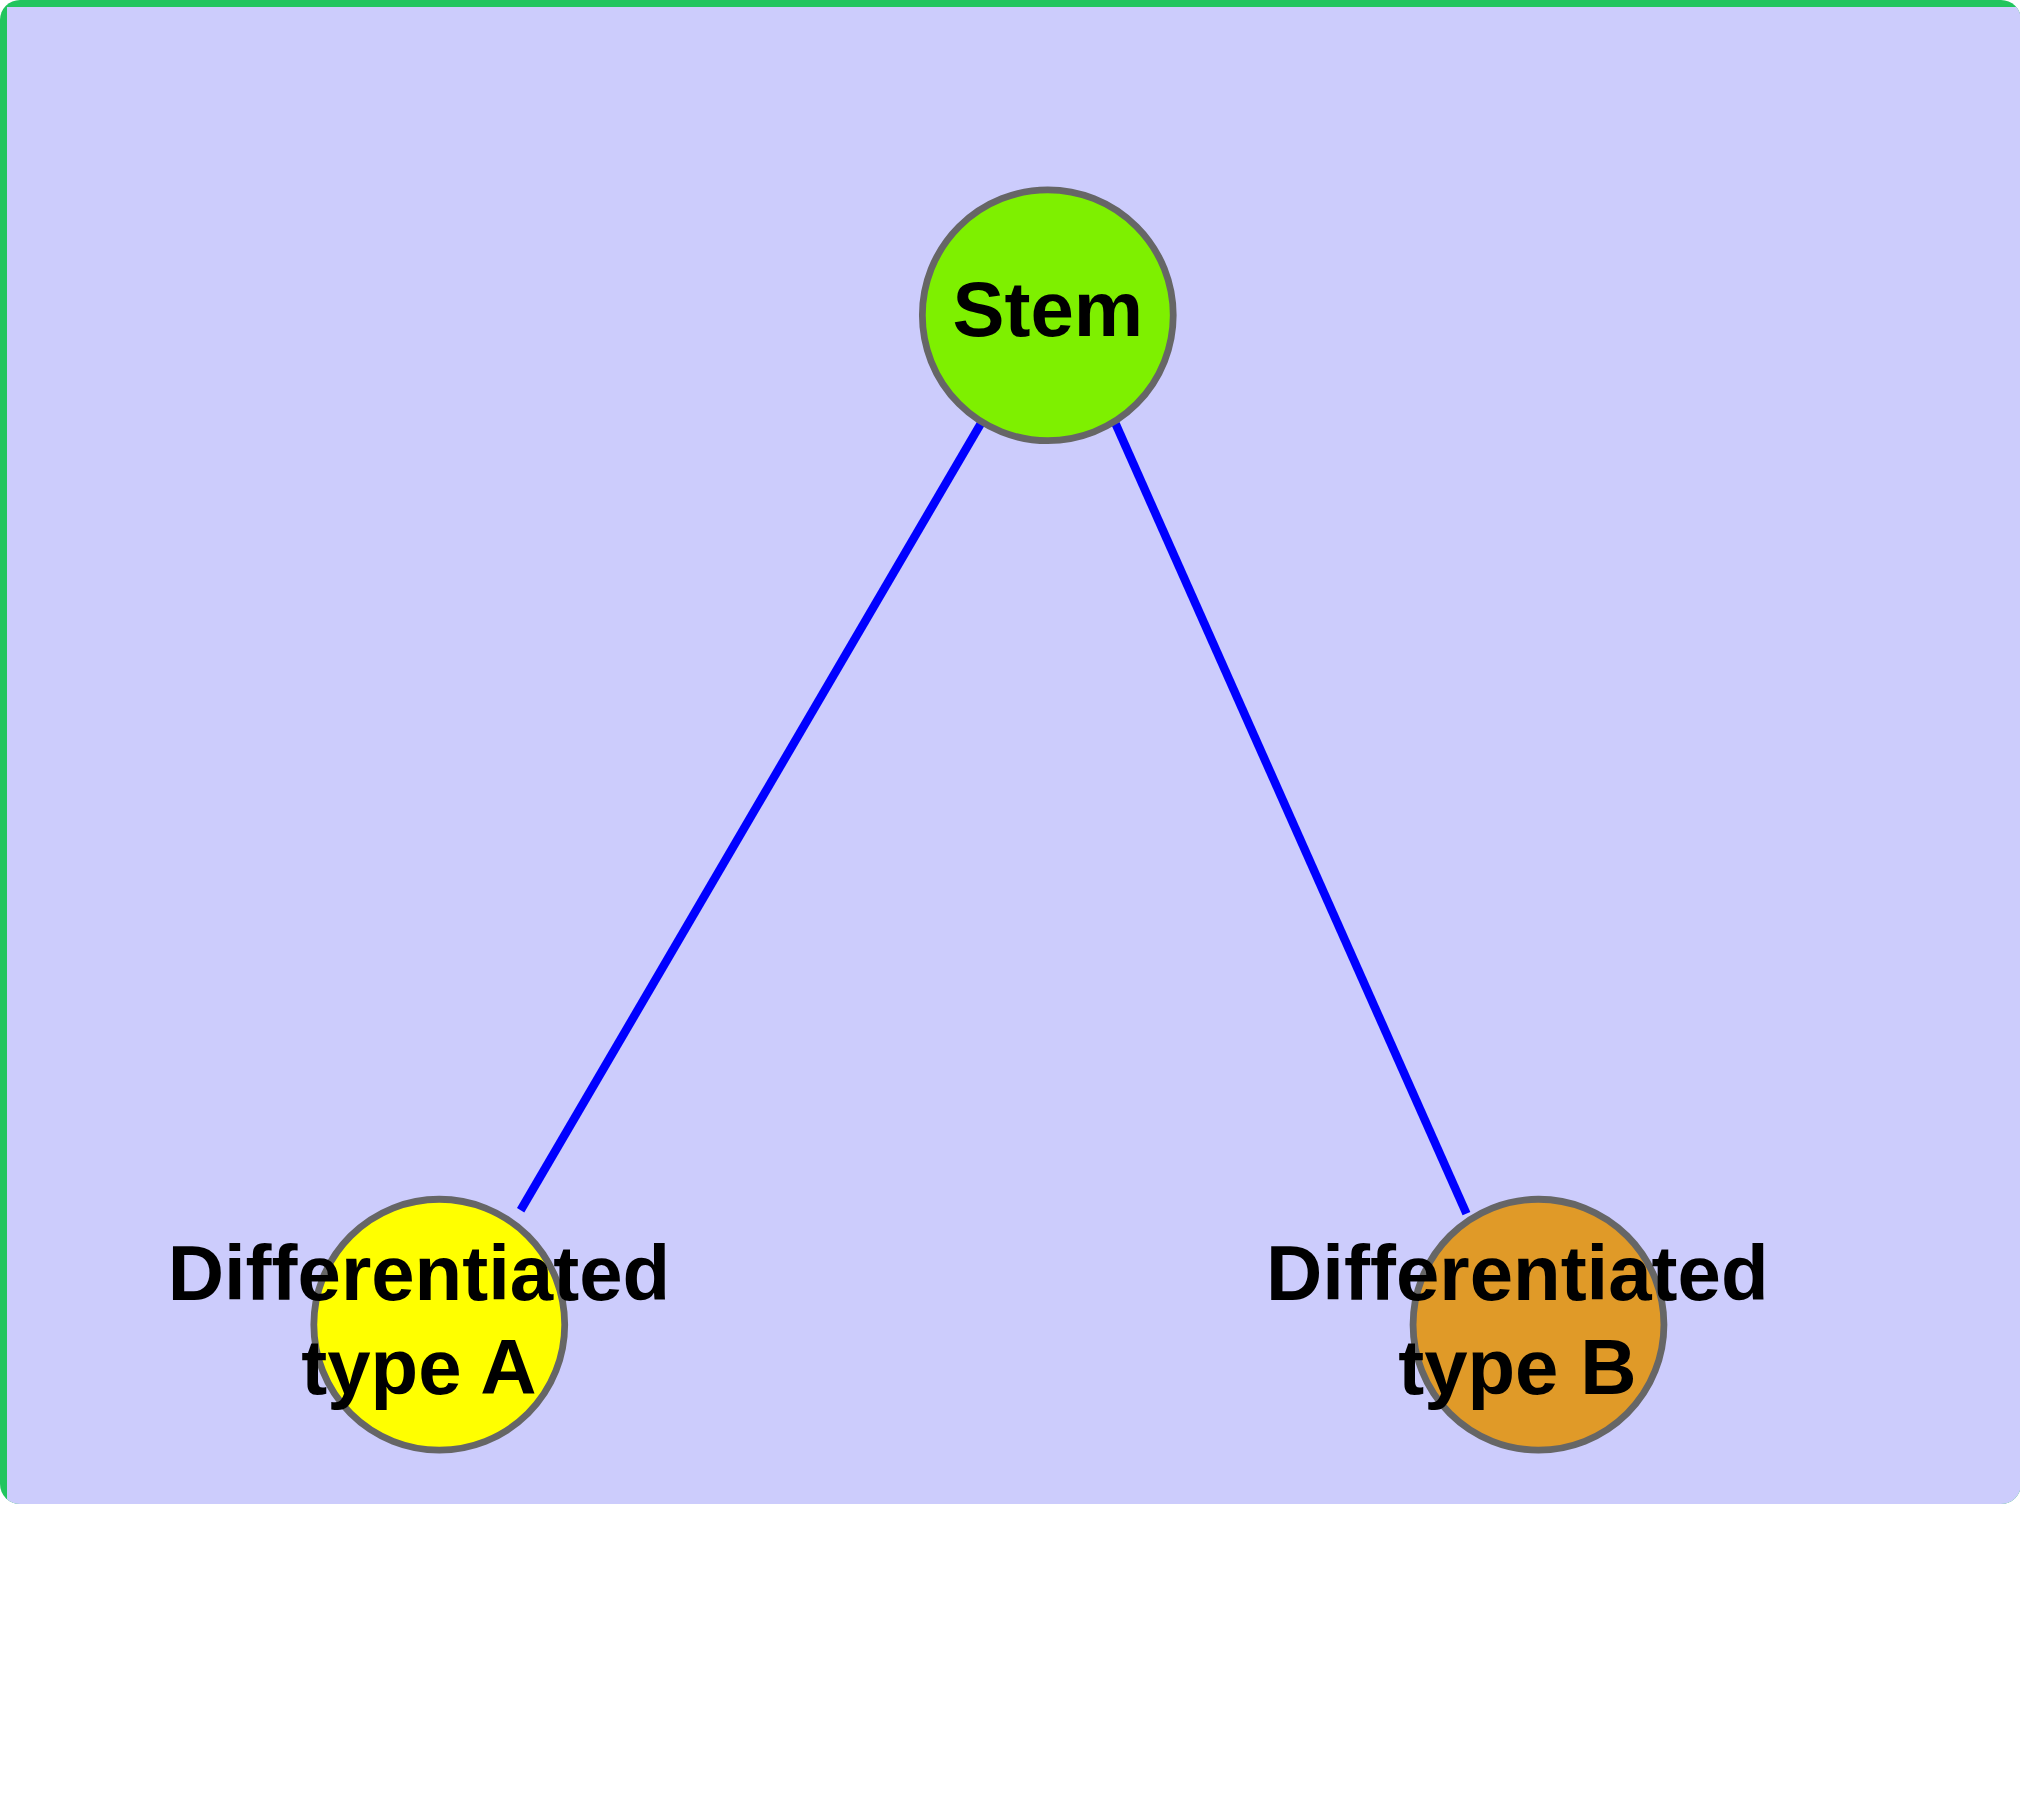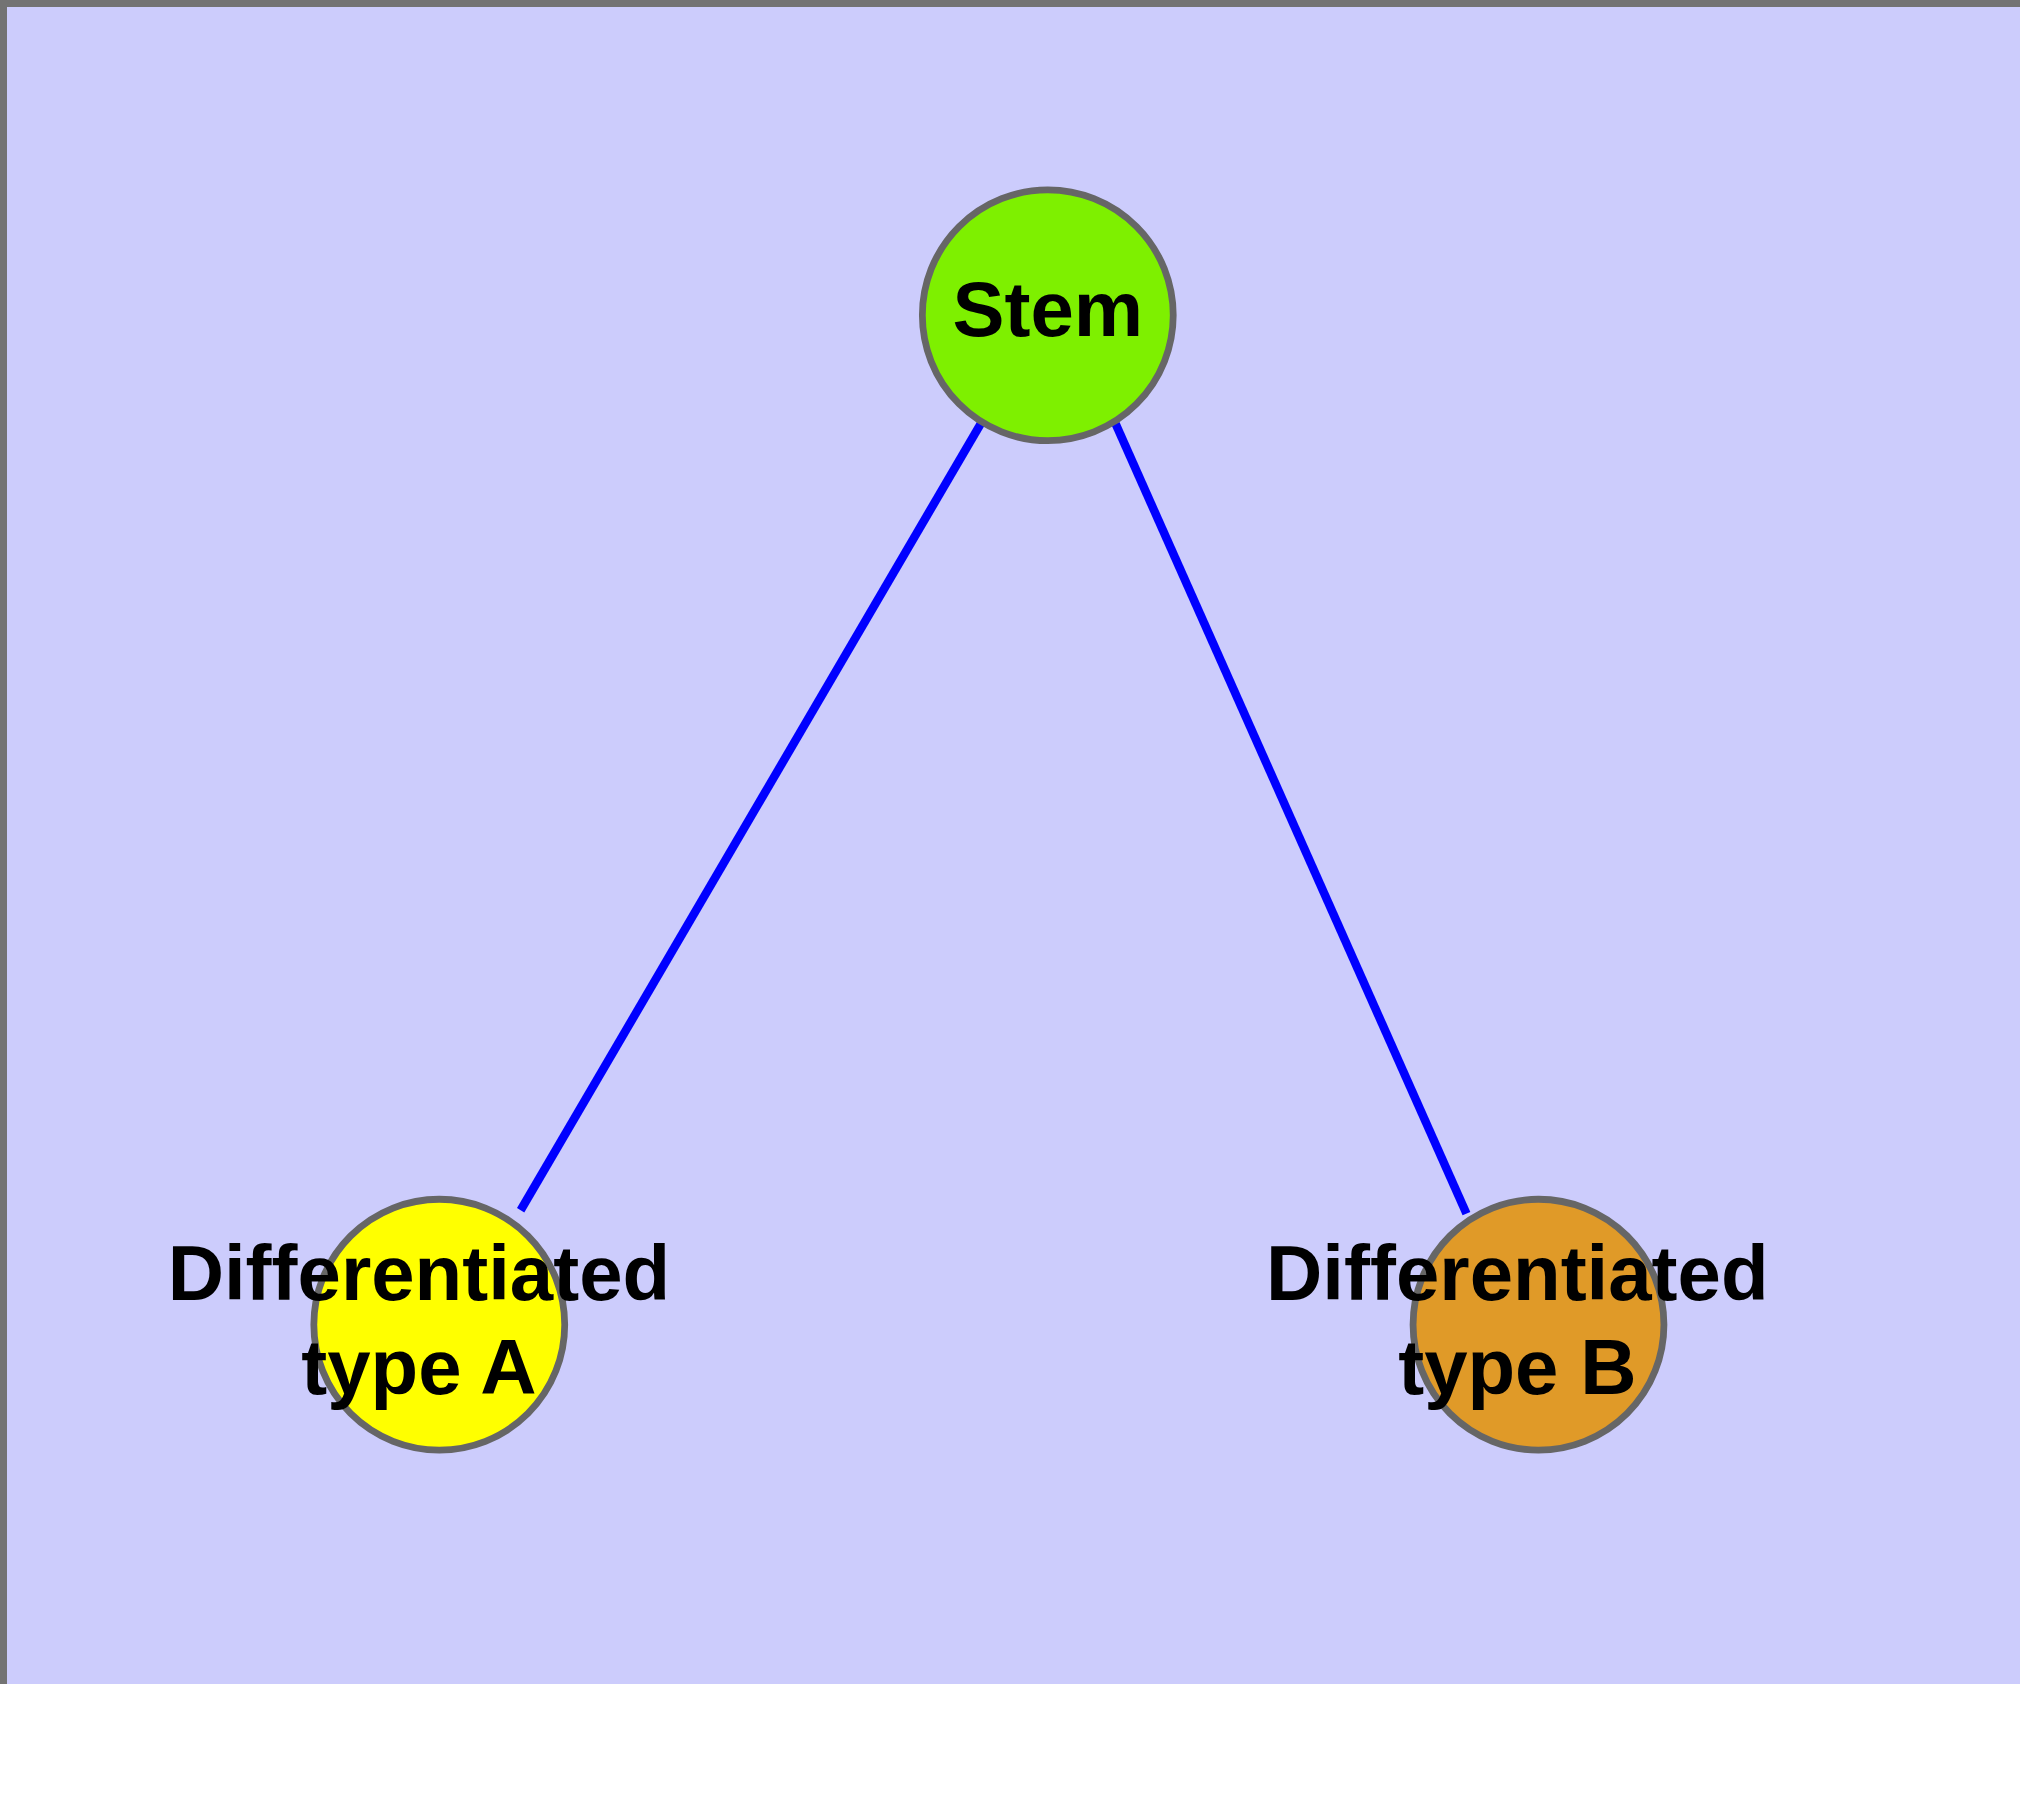--- a/index.html
+++ b/index.html
@@ -3,24 +3,25 @@
 <meta charset="utf-8">
 <style>
   html, body {
     margin: 0;
     padding: 0;
     background: #ffffff;
   }
   #canvas {
     position: relative;
     width: 2021px;
-    height: 1684px;
+    height: 1504px;
     overflow: hidden;
-    background: #737373;
+    background: #22c55e;
     font-family: "Liberation Sans", sans-serif;
+    border-radius: 20px;
   }
   #plot-area {
     position: absolute;
     left: 6.8px;
     top: 6.8px;
     width: 2014px;
     height: 1805px;
     background: #ccccfc;
   }
   #graph-svg {

